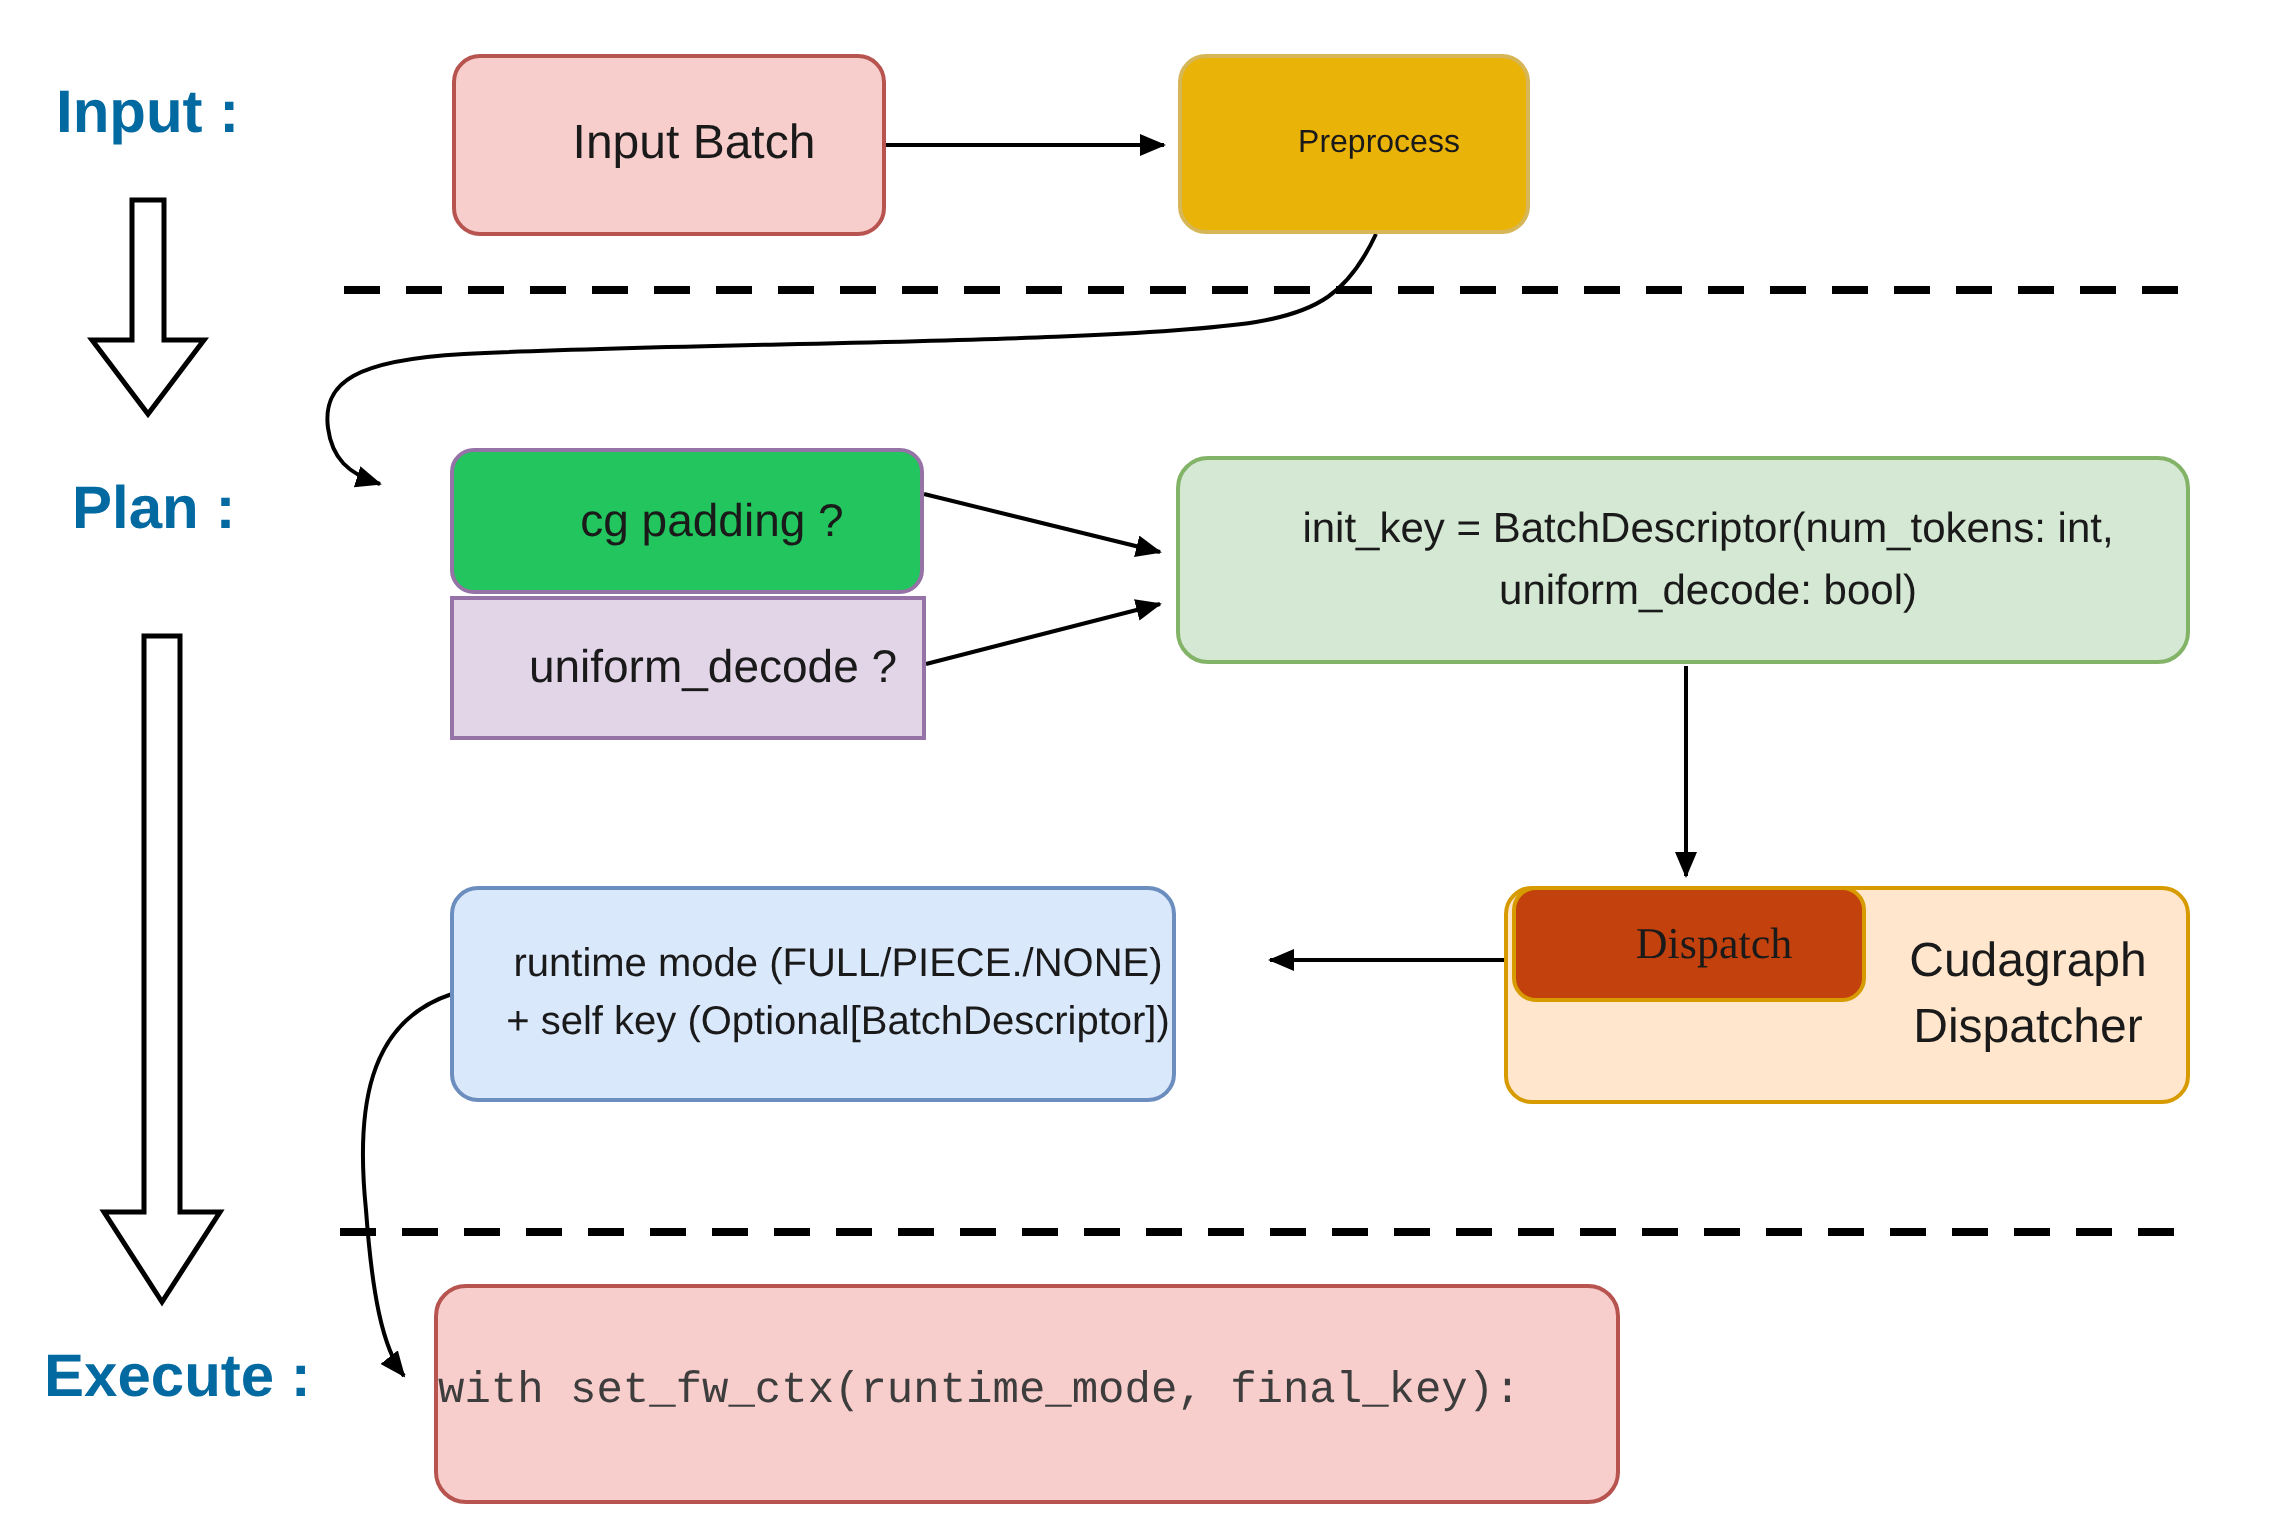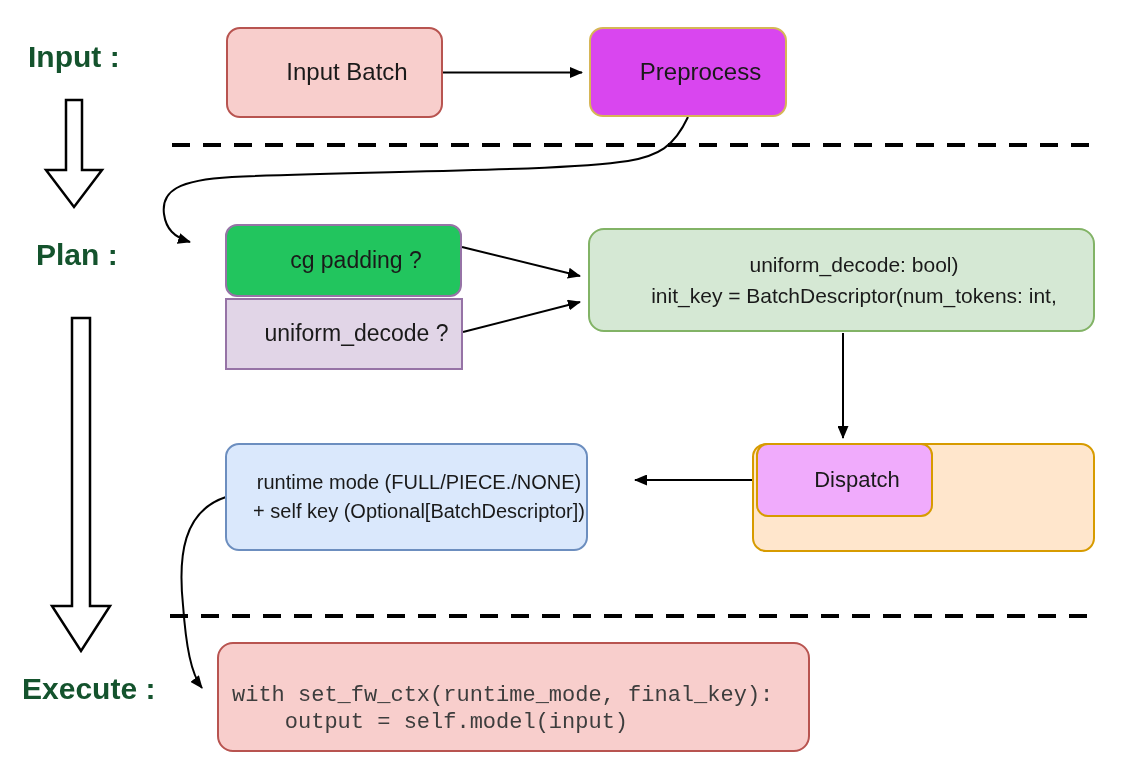--- a/index.html
+++ b/index.html
@@ -9,59 +9,60 @@
     height: 770px;
     background: #ffffff;
     font-family: "Liberation Sans", sans-serif;
     color: #1a1a1a;
     overflow: hidden;
   }
   .section-label {
     position: absolute;
     font-weight: bold;
     font-size: 30px;
-    color: #14532d;
+    color: #0369a1;
     white-space: nowrap;
   }
   .node {
     position: absolute;
     box-sizing: border-box;
     border: 2px solid;
     border-radius: 14px;
     display: flex;
     flex-direction: column;
     align-items: center;
     justify-content: center;
     text-align: right;
     line-height: 1.35;
     padding-left: 25px;
   }
   .node div { white-space: nowrap; }
 
   .n-input-batch   { left:226px; top:27px;  width:217px; height:91px;  background:#f8cecc; border-color:#b85450; font-size:24px; }
-  .n-preprocess    { left:589px; top:27px;  width:198px; height:90px;  background:#d946ef; border-color:#d6b656; font-size:24px; }
+  .n-preprocess    { left:589px; top:27px;  width:176px; height:90px;  background:#eab308; border-color:#d6b656; font-size:16px; }
   .n-cg-padding    { left:225px; top:224px; width:237px; height:73px;  background:#22c55e; border-color:#9673a6; font-size:23px; border-radius:12px; }
   .n-uniform-decode{ left:225px; top:298px; width:238px; height:72px;  background:#e1d5e7; border-color:#9673a6; font-size:23px; border-radius:0; }
   .n-init-key      { left:588px; top:228px; width:507px; height:104px; background:#d5e8d4; border-color:#82b366; font-size:21px; line-height:31px; border-radius:16px; }
   .n-cudagraph     { left:752px; top:443px; width:343px; height:109px; background:#ffe6cc; border-color:#d79b00; }
   .n-cudagraph-text{
     position:absolute; left:933px; top:464px; width:162px;
     text-align:center; font-size:24px; line-height:33px;
   }
-  .n-dispatch      { left:756px; top:443px; width:177px; height:74px;  background:#f0abfc; border-color:#d79b00; font-size:22px; border-radius:12px; }
+  .n-dispatch      { left:756px; top:443px; width:177px; height:58px;  background:#c2410c; border-color:#d79b00; font-size:22px; border-radius:12px;font-family:Liberation Serif, serif; }
   .n-runtime       { left:225px; top:443px; width:363px; height:108px; background:#dae8fc; border-color:#6c8ebf; font-size:20px; line-height:29px; }
   .n-code {
     left:217px; top:642px; width:593px; height:110px;
     background:#f8cecc; border-color:#b85450; border-radius:16px;
     align-items:flex-start; justify-content:flex-start;
-    padding: 38px 0 0 13px;
+    padding: 38px 0 0 0;
     font-family: "Liberation Mono", monospace;
     font-size: 22px; line-height: 27px;
     color: #3d3d3d;
     text-align: left;
+    gap: 25px;
   }
   .n-code div { white-space: pre; }
 
   #connector-layer {
     position: absolute;
     left: 0; top: 0;
     width: 1142px; height: 770px;
     pointer-events: none;
   }
 </style>
@@ -106,33 +107,36 @@
 
   <div class="node n-cg-padding">
     <div>cg padding ?</div>
   </div>
 
   <div class="node n-uniform-decode">
     <div>uniform_decode ?</div>
   </div>
 
   <div class="node n-init-key">
+    <div>init_key = BatchDescriptor(num_tokens: int,</div>
     <div>uniform_decode: bool)</div>
-    <div>init_key = BatchDescriptor(num_tokens: int,</div>
   </div>
 
   <div class="node n-cudagraph"></div>
+  <div class="n-cudagraph-text">
+    <div>Cudagraph</div>
+    <div>Dispatcher</div>
+  </div>
 
   <div class="node n-dispatch">
     <div>Dispatch</div>
   </div>
 
   <div class="node n-runtime">
     <div>runtime mode (FULL/PIECE./NONE)</div>
     <div>+ self key (Optional[BatchDescriptor])</div>
   </div>
 
   <div class="node n-code">
     <div>with set_fw_ctx(runtime_mode, final_key):</div>
-    <div>    output = self.model(input)</div>
   </div>
 
 </div>
 
 </body></html>

